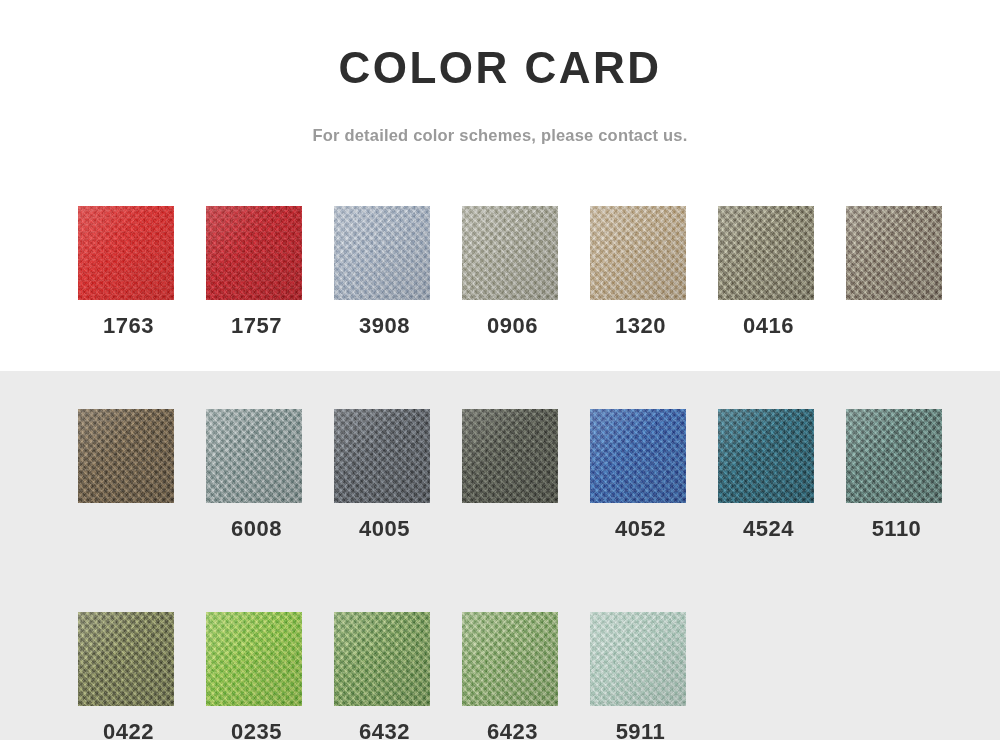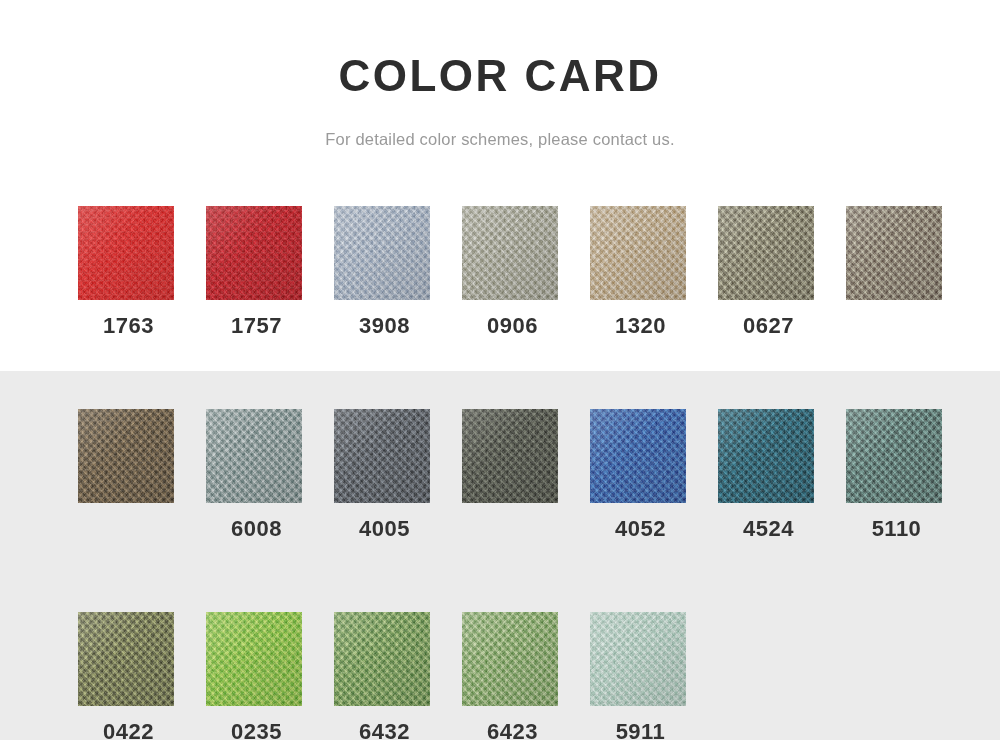--- a/index.html
+++ b/index.html
@@ -12,29 +12,29 @@
   }
   #page{position:relative;width:1000px;height:740px;overflow:hidden;}
 
   
   .band-top{position:absolute;left:0;top:0;width:1000px;height:371px;background:#ffffff;}
   .band-bottom{position:absolute;left:0;top:371px;width:1000px;height:369px;background:#ebebeb;}
 
   
   .header{position:absolute;left:0;top:0;width:1000px;text-align:center;z-index:3;}
   .title{
-    margin:12px;padding-top:38px;
+    margin:4px;padding-top:38px;
     font-size:44px;line-height:52px;
     font-weight:bold;letter-spacing:2.5px;
     color:#2e2e2e;
   }
   .subtitle{
-    margin:10px;padding-top:14px;
+    margin:16px;padding-top:14px;
     font-size:16.5px;line-height:22px;
-    font-weight:normal;letter-spacing:.2px;
+    font-weight:bold;letter-spacing:.2px;
     color:#9a9a9a;
   }
 
   
   .grid{
     position:absolute;left:78px;top:206px;
     width:866px;
     display:grid;
     grid-template-columns:repeat(7,96px);
     grid-column-gap:32px;
@@ -139,21 +139,21 @@
           <div class="sheen"></div>
         </div>
         <div class="label">1320</div>
       </div>
       <div class="cell">
         <div class="swatch" style="background-color: rgb(138, 134, 112);">
           <div class="tex"></div>
           <div class="grain"></div>
           <div class="sheen"></div>
         </div>
-        <div class="label">0627</div>
+        <div class="label">0416</div>
       </div>
       <div class="cell">
         <div class="swatch" style="background-color: rgb(140, 130, 114);">
           <div class="tex"></div>
           <div class="grain"></div>
           <div class="sheen"></div>
         </div>
       </div>
       <div class="cell">
         <div class="swatch" style="background-color: rgb(107, 92, 70);">

